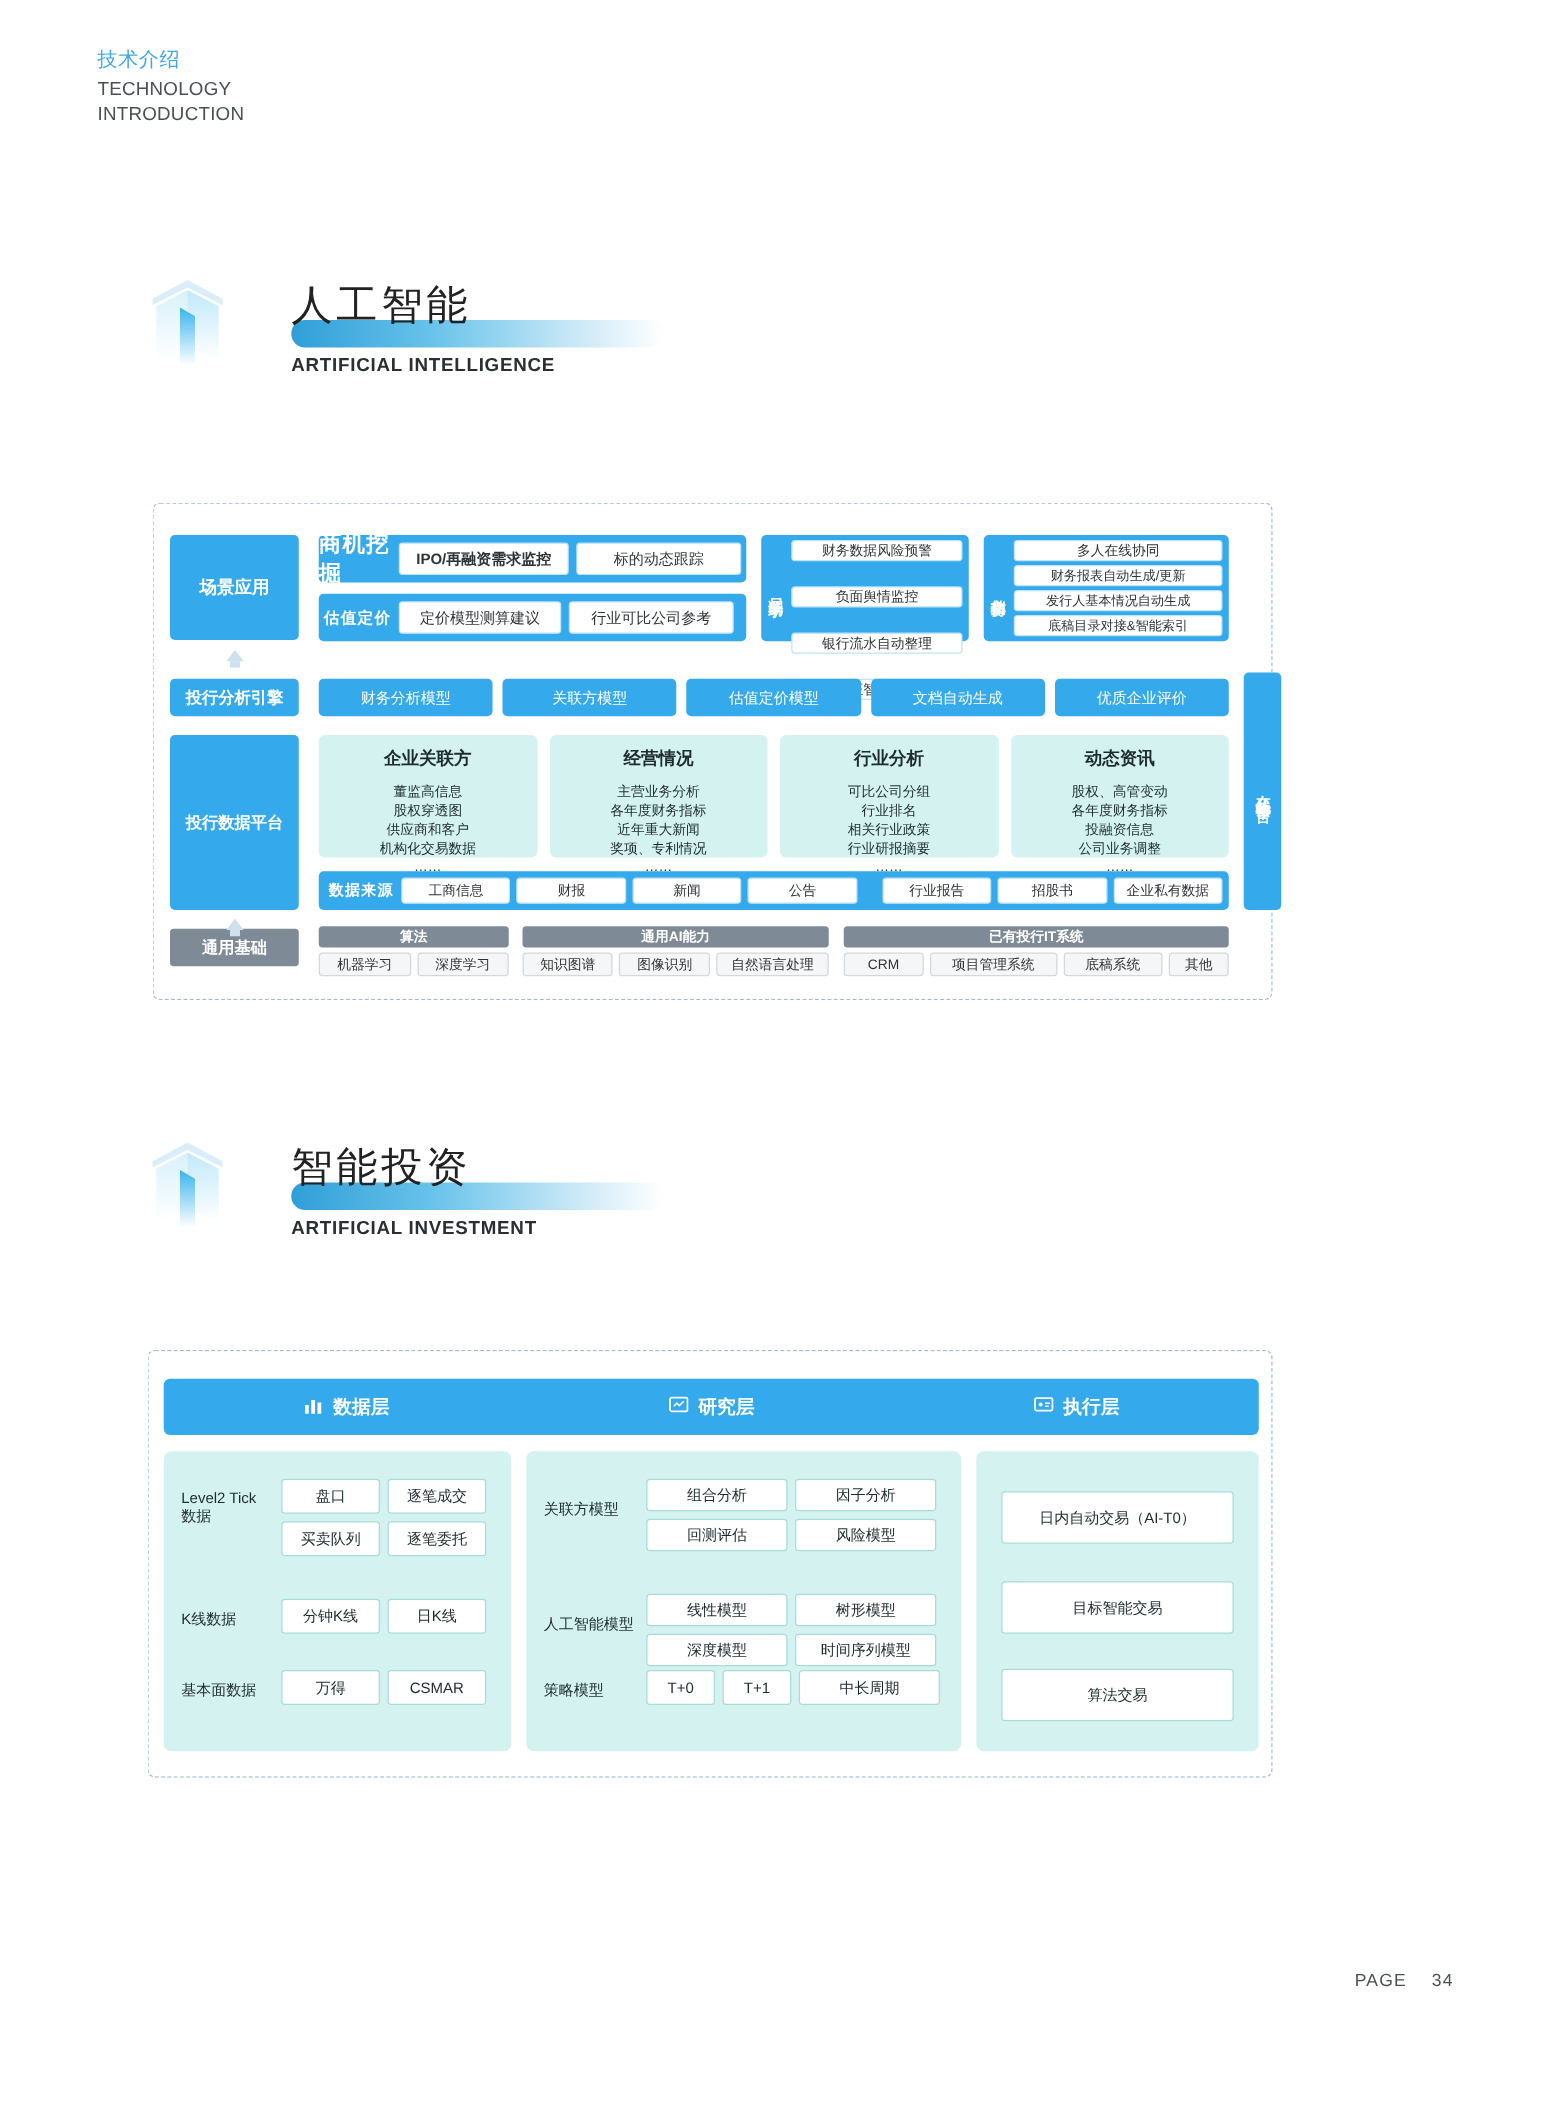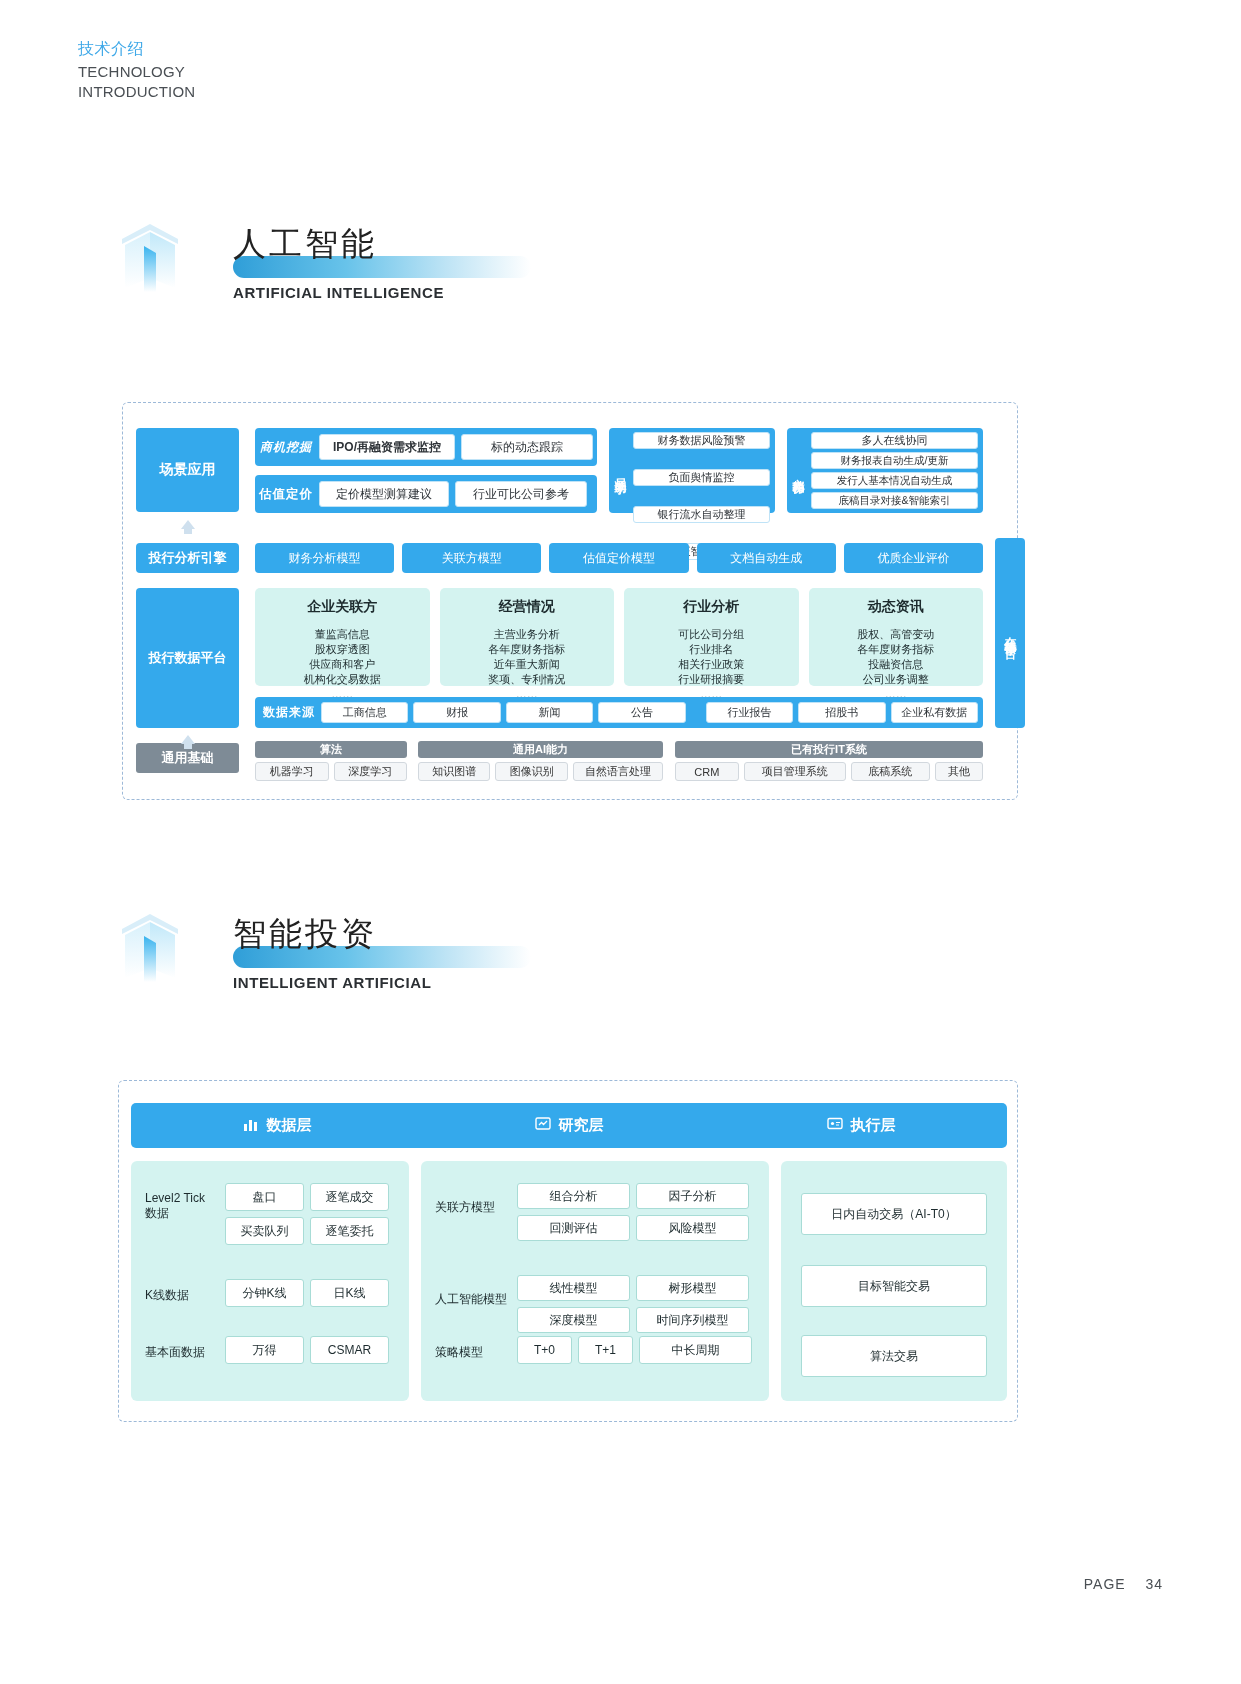--- a/index.html
+++ b/index.html
@@ -146,21 +146,21 @@
     <div class="greybox" style="position:absolute;left:13px;top:340px;width:103px;height:30px;font-size:13px;">通用基础</div>
 
     <div class="uparrow" style="left:58px;top:117px;">
         <i></i>
       </div>
     <div class="uparrow" style="left:58px;top:332px;">
         <i></i>
       </div>
 
     <div style="position:absolute;left:132px;top:25px;width:342px;height:38px;background:#34a9ec;border-radius:4px;display:flex;align-items:center;">
-      <div class="vlabel" style="writing-mode:horizontal-tb;width:62px;height:28px;font-size:12px;font-style:italic;">商机挖掘</div>
+      <div class="vlabel" style="writing-mode:horizontal-tb;width:62px;height:28px;font-size:18px;">商机挖掘</div>
       <div class="whitebox" style="width:136px;height:26px;margin-left:2px;font-weight:bold;">IPO/再融资需求监控</div>
       <div class="whitebox" style="width:132px;height:26px;margin-left:6px;">标的动态跟踪</div>
     </div>
 
     <div style="position:absolute;left:132px;top:72px;width:342px;height:38px;background:#34a9ec;border-radius:4px;display:flex;align-items:center;">
       <div class="vlabel" style="writing-mode:horizontal-tb;width:62px;height:38px;font-size:12.5px;">估值定价</div>
       <div class="whitebox" style="width:130px;height:26px;margin-left:2px;">定价模型测算建议</div>
       <div class="whitebox" style="width:132px;height:26px;margin-left:6px;">行业可比公司参考</div>
     </div>
 
@@ -274,21 +274,21 @@
     <svg width="64" height="72" viewBox="0 0 64 72">
       <path d="M32 2 L60 17 L60 22 L32 8 L4 22 L4 17 Z" fill="#d9eef9"></path>
       <path d="M32 10 L57 23 L57 66 L32 56 Z" fill="url(#g2)" opacity=".55"></path>
       <path d="M32 10 L7 23 L7 66 L32 56 Z" fill="url(#g2)" opacity=".35"></path>
       <path d="M26 24 L38 31 L38 70 L26 70 Z" fill="url(#g1)"></path>
     </svg>
   </div>
   <div class="title-wrap" style="left:233px;top:912px;width:420px;height:100px;">
     <div class="title-bar"></div>
     <div class="title-cn">智能投资</div>
-    <div class="title-en">INTELLIGENT ARTIFICIAL</div>
+    <div class="title-en">ARTIFICIAL INVESTMENT</div>
   </div>
 
   <div class="panel" style="left:118px;top:1080px;width:900px;height:342px;">
 
     <div class="hdrbar" style="position:absolute;left:12px;top:22px;width:876px;height:45px;">
       <div class="hdrbar-cell">
         <span>
           <svg width="16" height="16" viewBox="0 0 16 16">
               <rect x="1" y="8" width="3" height="7" fill="#fff"></rect>
               <rect x="6" y="4" width="3" height="11" fill="#fff"></rect>

